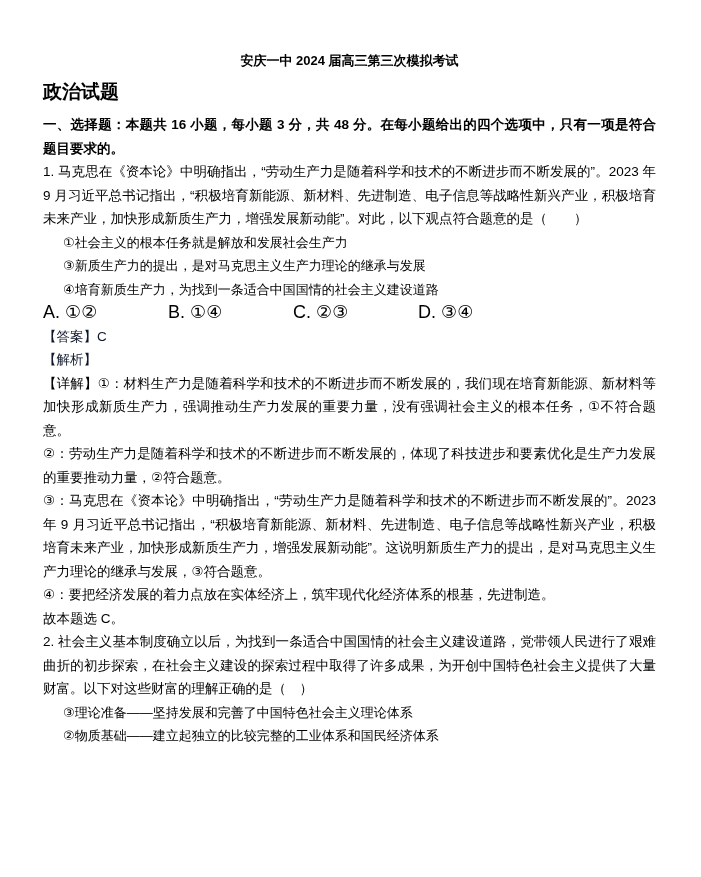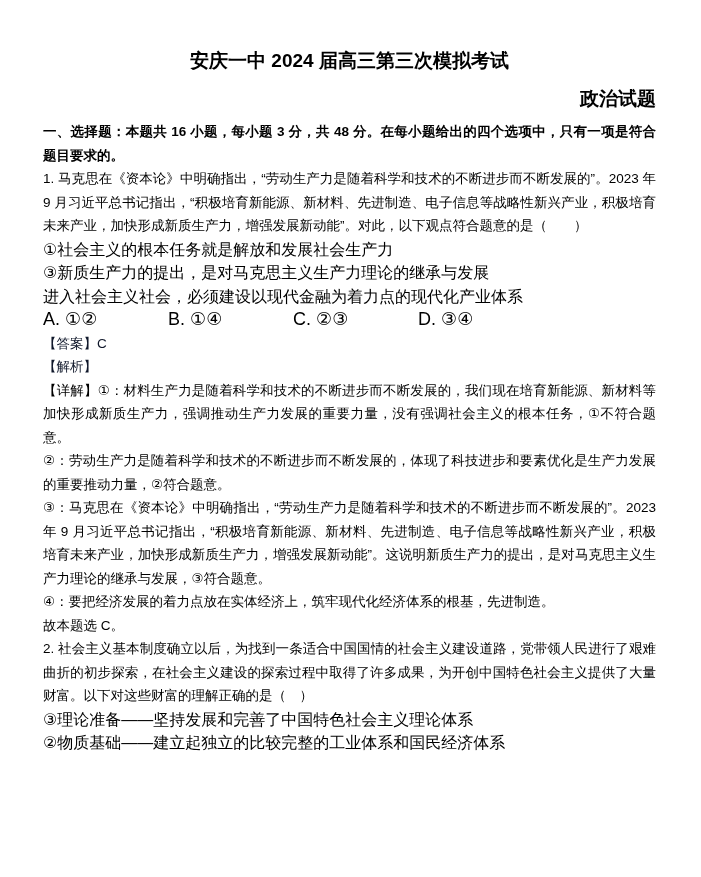--- a/index.html
+++ b/index.html
@@ -11,48 +11,49 @@
   .page {
     position: relative;
     width: 701px;
     height: 877px;
     margin: 0 auto;
     background: #ffffff;
     padding: 48px 45px 0 43px;
     overflow: hidden;
   }
   .doc-title {
-    font-size: 19px;
+    font-size: 13px;
     font-weight: bold;
     text-align: center;
     line-height: 26px;
-    margin-bottom: 12px;
+    margin-bottom: 5px;
   }
   .doc-subtitle {
     font-size: 19px;
     font-weight: bold;
-    text-align: right;
+    text-align: left;
     line-height: 26px;
     margin-bottom: 8px;
   }
   .section-header {
     font-size: 13.5px;
     font-weight: bold;
     line-height: 23.5px;
     text-align: justify;
   }
   .para {
     font-size: 13.5px;
     line-height: 23.5px;
     text-align: justify;
     word-break: break-all;
   }
   .choice-line {
-    font-size: 16px;
+    font-size: 13px;
     line-height: 23.5px;
+    margin-left: 20px;
   }
   .options-row {
     font-size: 18px;
     line-height: 23.5px;
     white-space: nowrap;
   }
   .option {
     display: inline-block;
     width: 120px;
   }
@@ -71,21 +72,21 @@
 
   <div class="doc-title">安庆一中 2024 届高三第三次模拟考试</div>
   <div class="doc-subtitle">政治试题</div>
 
   <div class="section-header">一、选择题：本题共 16 小题，每小题 3 分，共 48 分。在每小题给出的四个选项中，只有一项是符合题目要求的。</div>
 
   <div class="question-block">
     <div class="para">1. 马克思在《资本论》中明确指出，“劳动生产力是随着科学和技术的不断进步而不断发展的”。2023 年 9 月习近平总书记指出，“积极培育新能源、新材料、先进制造、电子信息等战略性新兴产业，积极培育未来产业，加快形成新质生产力，增强发展新动能”。对此，以下观点符合题意的是（　　）</div>
     <div class="choice-line">①社会主义的根本任务就是解放和发展社会生产力</div>
     <div class="choice-line">③新质生产力的提出，是对马克思主义生产力理论的继承与发展</div>
-    <div class="choice-line">进入社会主义社会，必须建设以现代金融为着力点的现代化产业体系</div>
+    <div class="choice-line">④培育新质生产力，为找到一条适合中国国情的社会主义建设道路</div>
     <div class="options-row">
       <span class="option">A. ①②</span>
       <span class="option">B. ①④</span>
       <span class="option">C. ②③</span>
       <span class="option">D. ③④</span>
     </div>
     <div class="answer-line">
       <span class="blue-label">【答案】</span><span class="blue-label">C</span>
     </div>
     <div class="analysis-line">

